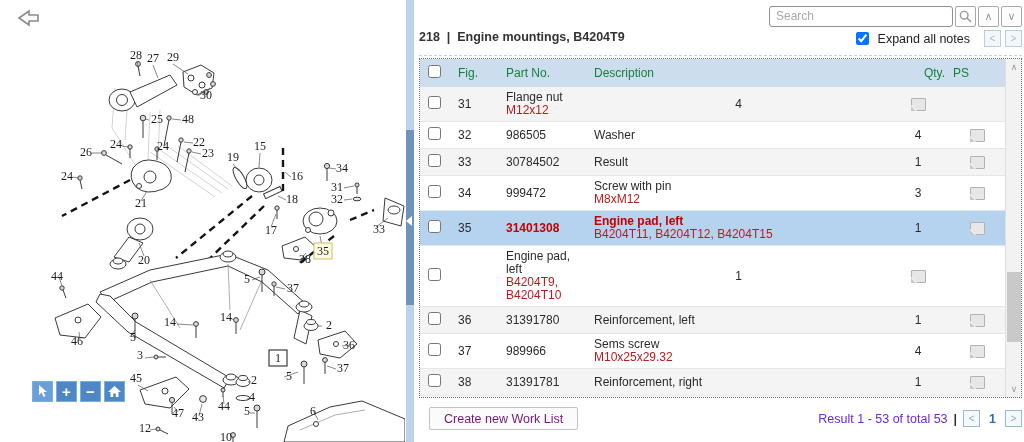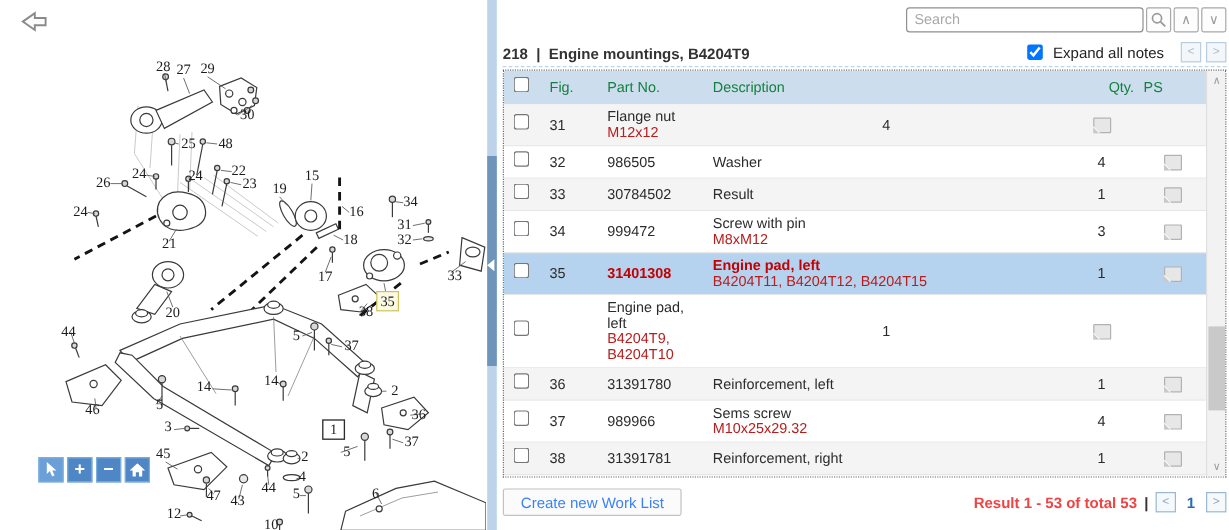--- a/index.html
+++ b/index.html
@@ -23,26 +23,26 @@
   
   .splitter { position:relative; width:10px; height:442px; background:#fff; }
   .splitter .track { position:absolute; left:1px; top:0; width:8px; height:442px; background:#bcd3ea; }
   .splitter .thumb { position:absolute; left:1px; top:130px; width:8px; height:175px; background:#6e94ba; }
   .splitter .tri { position:absolute; left:1px; top:216px; width:0; height:0;
     border-top:5px solid transparent; border-bottom:5px solid transparent; border-right:6px solid #fff; }
 
   
   .right-panel { flex:1; height:442px; padding:4px 2px 0 4px; display:flex; flex-direction:column; }
   .search-row { display:flex; justify-content:flex-end; align-items:center; gap:2px; height:24px; }
-  .search-input { width:198px; height:21px; border:1px solid #8f8f8f; border-radius:3px;
+  .search-input { width:184px; height:21px; border:1px solid #8f8f8f; border-radius:3px;
     padding:0 6px; font-size:12px; color:#333; }
   .search-input::placeholder { color:#a9a9a9; }
   .sq-btn { width:21px; height:21px; border:1px solid #a8a8a8; background:#fdfdfd; color:#9a9a9a;
     font-size:11px; display:flex; align-items:center; justify-content:center; cursor:pointer; border-radius:2px; }
-  .header-row { display:flex; align-items:flex-end; height:22px; margin-top:2px; }
+  .header-row { display:flex; align-items:flex-start; height:22px; margin-top:2px; }
   .section-title { font-size:12.5px; font-weight:bold; color:#333; }
   .header-right { margin-left:auto; display:flex; align-items:center; gap:4px; }
   .expand-label { font-size:12.5px; color:#222; margin-right:10px; }
   .expand-cb { width:13px; height:13px; margin-right:5px; vertical-align:-2px; }
   .nav-btn { width:17px; height:17px; border:1px solid #b9cede; background:#f4f7fa; color:#a8bccc;
     font-size:10px; display:flex; align-items:center; justify-content:center; cursor:pointer; }
   .dotted-sep { border-top:1px dashed #b9d6e8; margin:3px 0 2px 0; }
 
   
   .table-wrap { position:relative; border:1px dotted #6b6b6b; height:340px; overflow:hidden; background:#fff; }
@@ -68,23 +68,23 @@
   
   .vscroll { position:absolute; top:0; right:0; width:16px; height:100%; background:#f2f2f2; border-left:1px solid #e0e0e0; }
   .vs-arrow { position:absolute; left:0; width:16px; height:16px; color:#9a9a9a; font-size:9px;
     display:flex; align-items:center; justify-content:center; cursor:pointer; }
   .vs-up { top:0; } .vs-down { bottom:0; }
   .vs-thumb { position:absolute; left:1px; top:213px; width:14px; height:70px; background:#c9c9c9; cursor:pointer; }
 
   
   .footer-row { display:flex; align-items:center; margin-top:9px; }
   .worklist-btn { height:23px; padding:0 14px; border:1px solid #c2c2c2; background:#fbfbfb;
-    color:#3b82f6; font-size:12.5px; border-radius:2px; cursor:pointer; }
+    color:#701a75; font-size:12.5px; border-radius:2px; cursor:pointer;margin-left:10px; }
   .footer-right { margin-left:auto; display:flex; align-items:center; gap:6px; }
-  .result-text { font-size:12.5px; font-weight:bold; color:#ef4444; }
+  .result-text { font-size:12.5px; font-weight:normal; color:#6d28d9; }
   .pipe { color:#333; font-weight:bold; font-size:12.5px; }
   .page-btn { width:17px; height:17px; border:1px solid #9ab8d0; background:#f6f9fb; color:#8aa8c0;
     font-size:10px; display:flex; align-items:center; justify-content:center; cursor:pointer; }
   .page-num { color:#2a6db5; font-weight:bold; font-size:12.5px; padding:0 3px; cursor:pointer; }
 </style>
 </head>
 <body>
 
 <div class="app">
 

